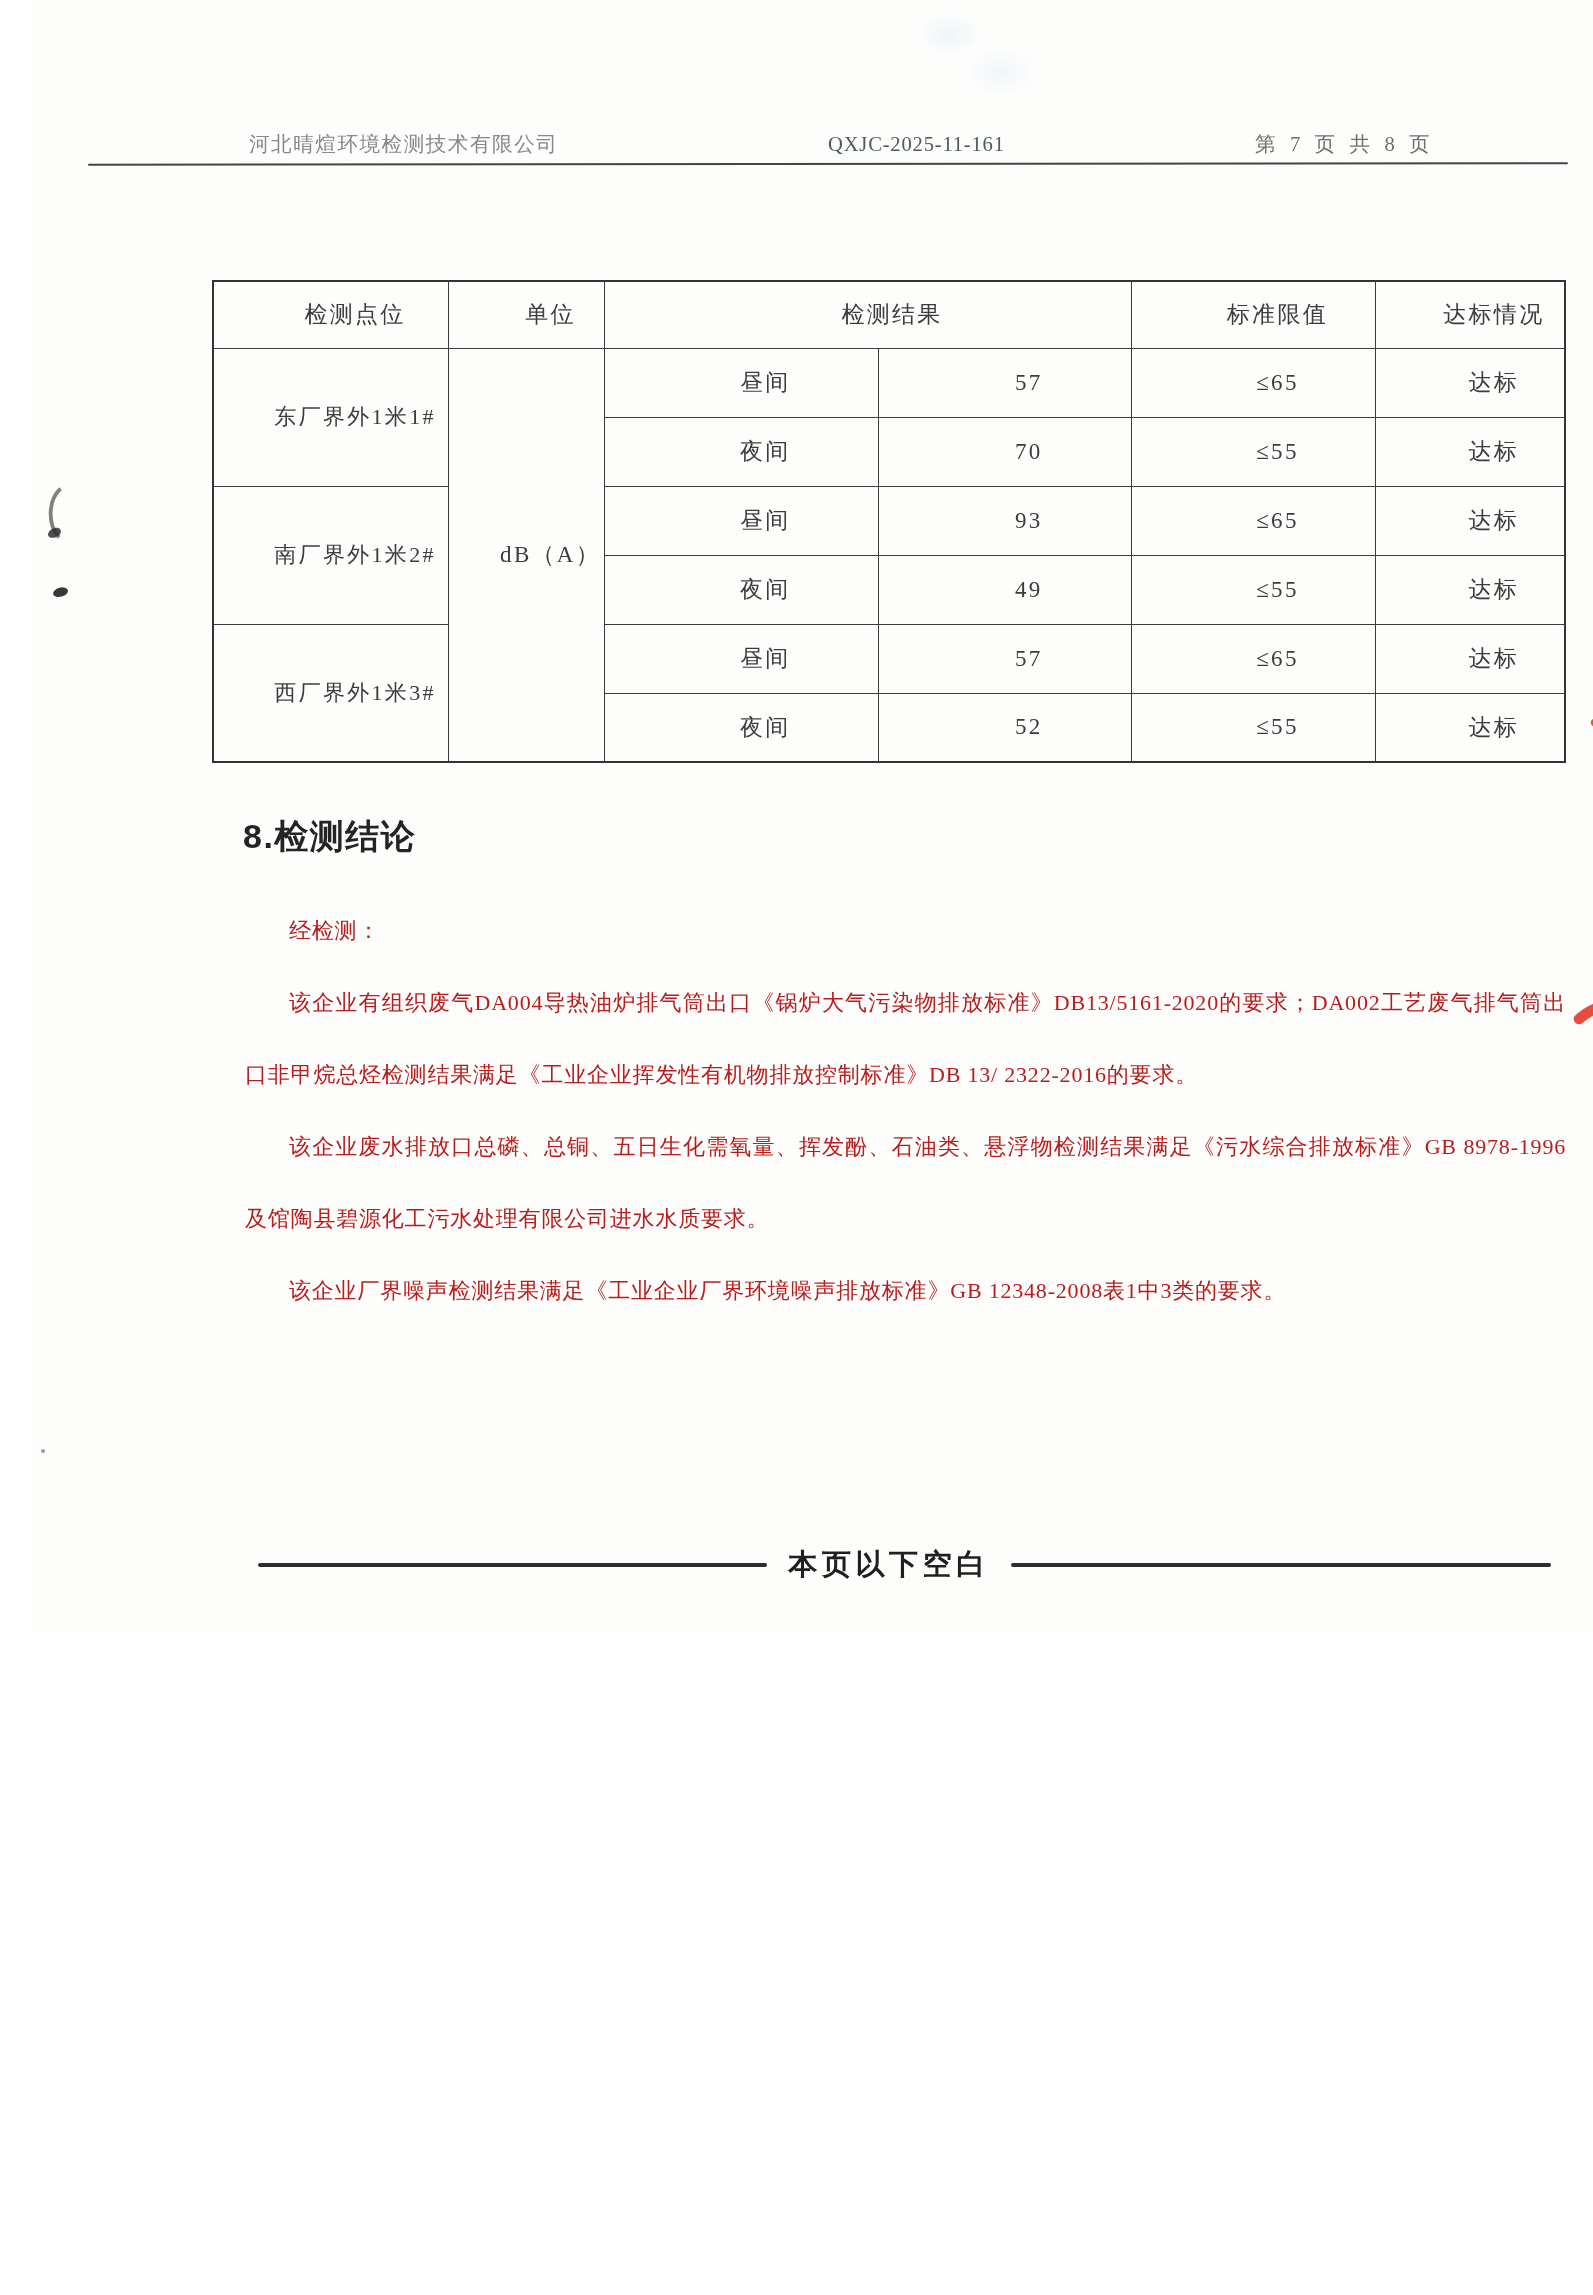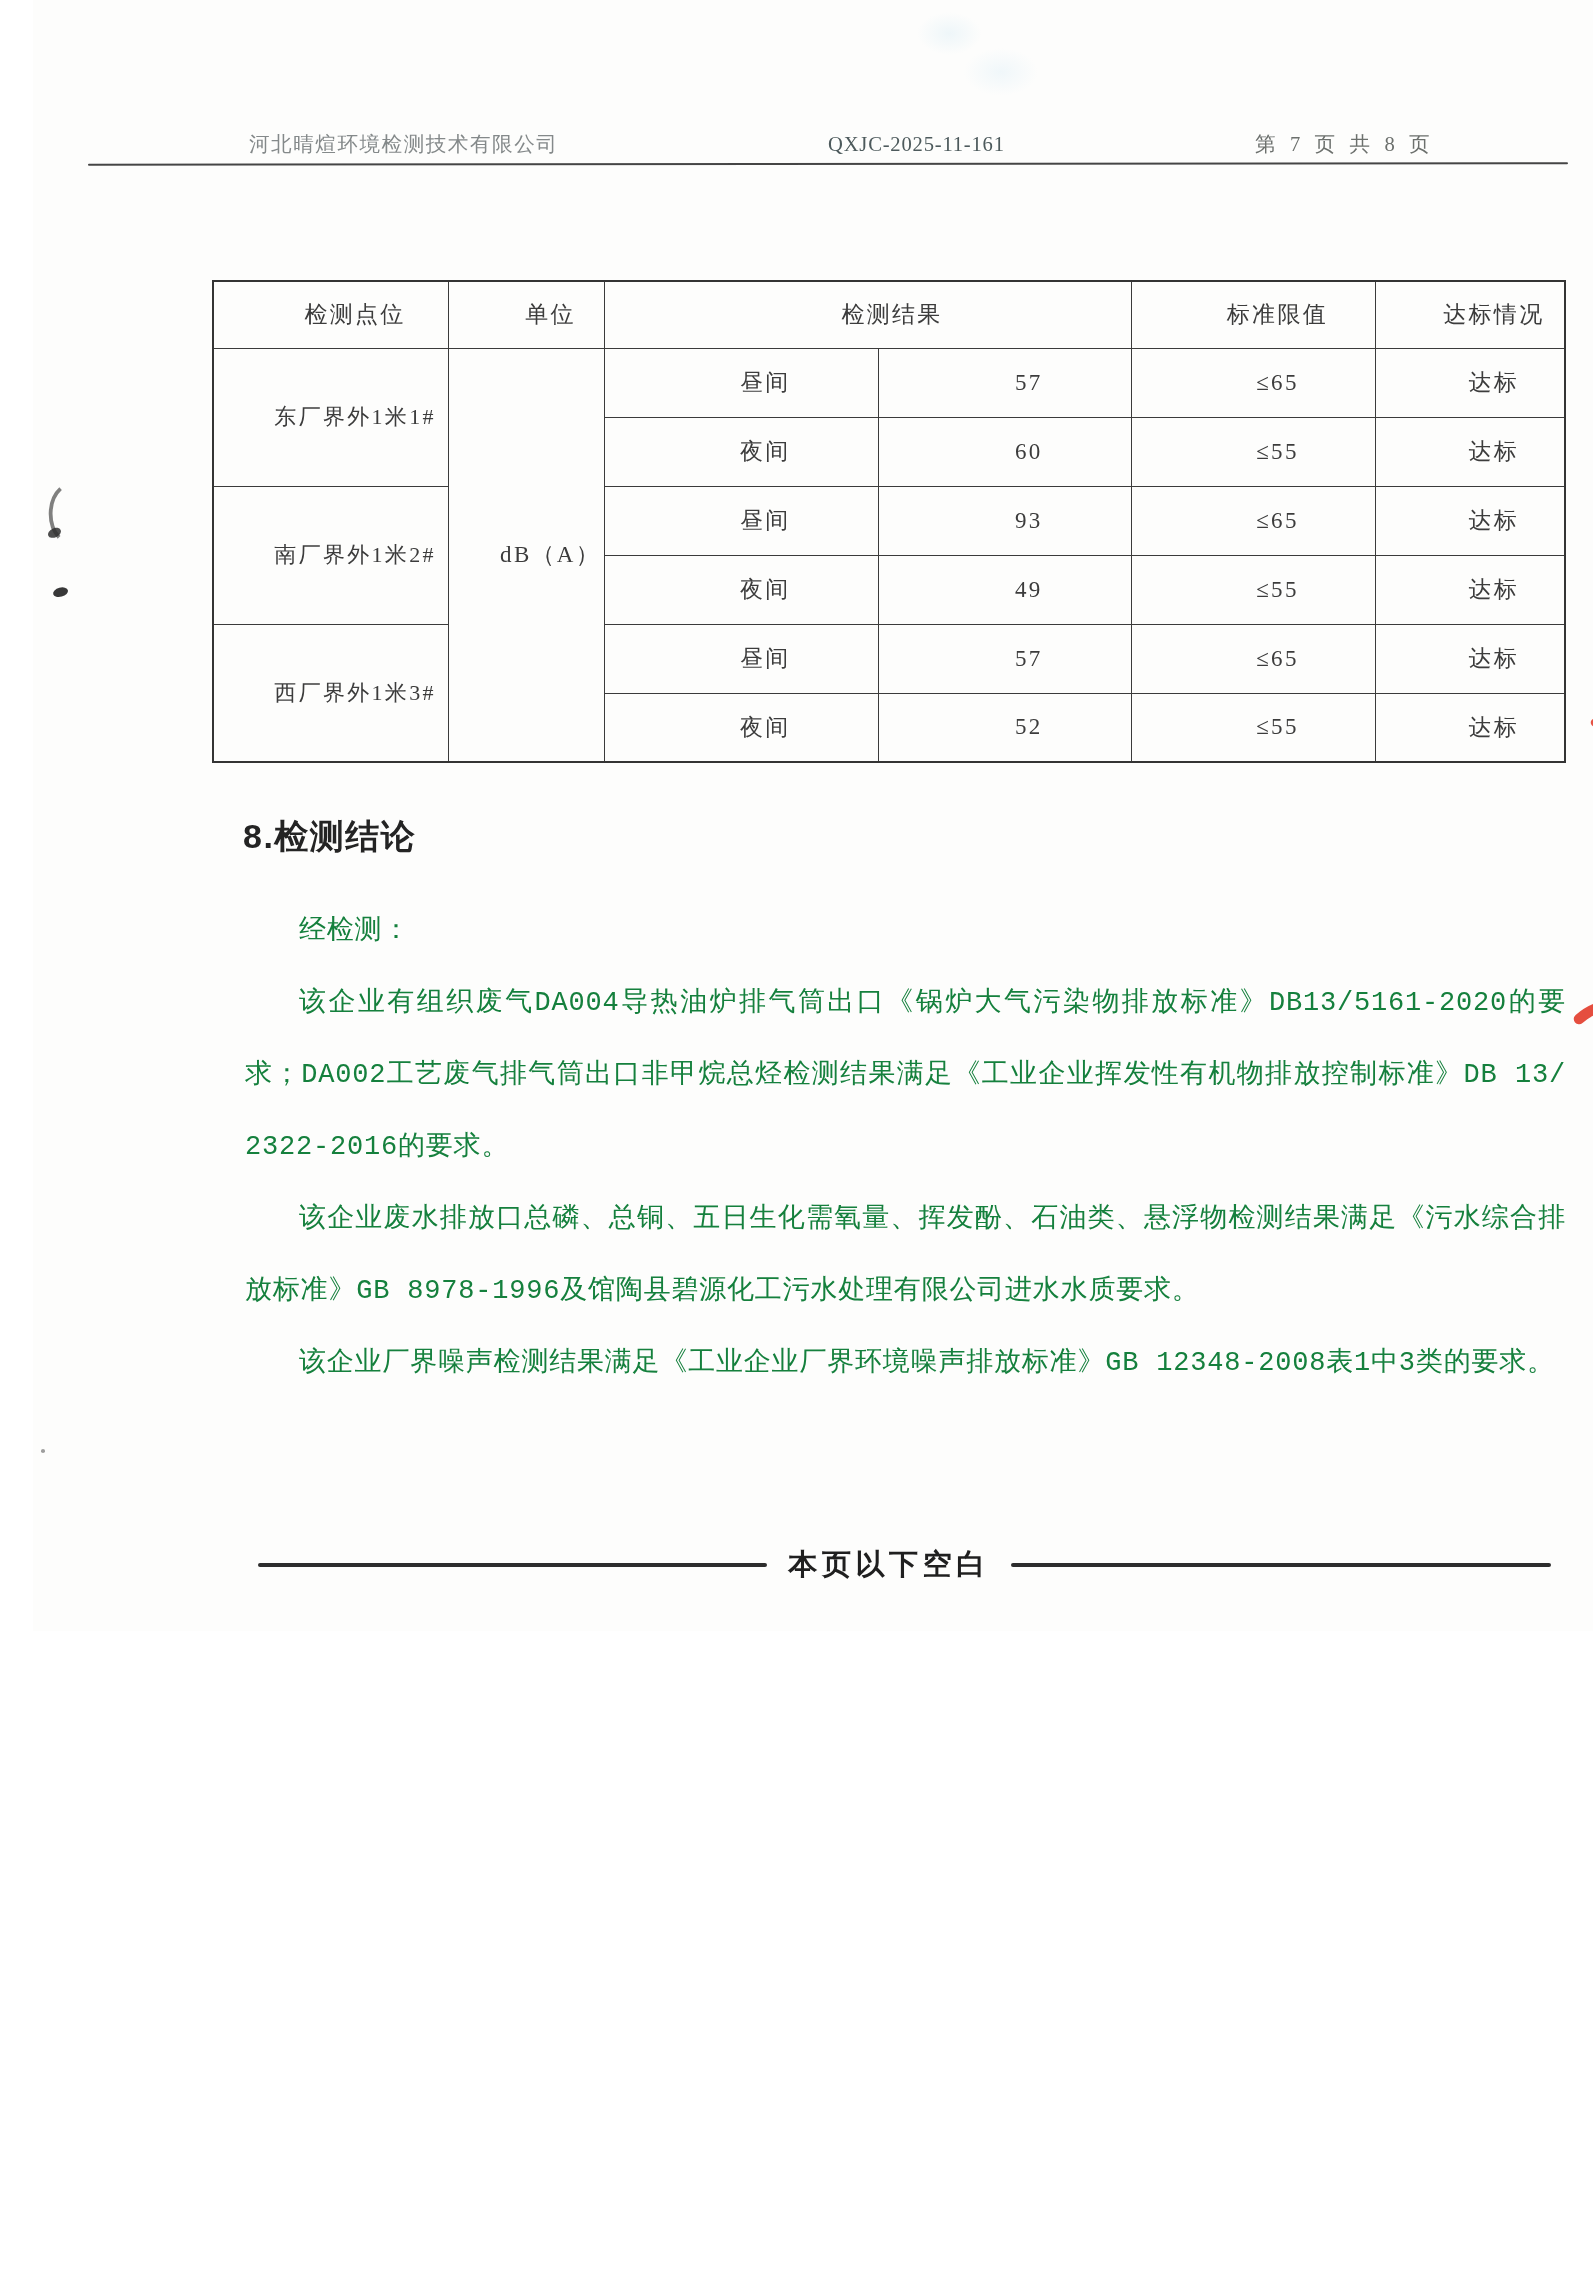--- a/index.html
+++ b/index.html
@@ -57,22 +57,22 @@
   }
   .section-heading {
     position:absolute; left:210px; top:814px;
     font-family:"Liberation Sans","DejaVu Sans",sans-serif;
     font-weight:bold; font-size:34px; color:#242424; letter-spacing:1.5px;
   }
   .conclusion {
     position:absolute; left:212px; width:1321px; top:895px;
   }
   .conclusion p {
-    font-size:27px; line-height:72px; color:#15803d;
-    text-align:justify; text-indent:2em; letter-spacing:0.8px;font-family:Liberation Mono, monospace;
+    font-size:22px; line-height:72px; color:#b91c1c;
+    text-align:justify; text-indent:2em; letter-spacing:0.8px;
   }
 
   
   .end-marker {
     position:absolute; left:225px; right:76px; top:1545px;
     display:flex; align-items:center;
   }
   .end-line-l { flex:0 0 509px; height:3.8px; background:#2d2d2d; border-radius:2.3px; }
   .end-line-r { flex:1; height:3.8px; background:#2d2d2d; border-radius:2.3px; }
   .end-text {
@@ -127,21 +127,21 @@
     <tr class="data">
       <td class="loc" rowspan="2">东厂界外1米1#</td>
       <td rowspan="6">dB（A）</td>
       <td>昼间</td>
       <td>57</td>
       <td>≤65</td>
       <td>达标</td>
     </tr>
     <tr class="data">
       <td>夜间</td>
-      <td>60</td>
+      <td>70</td>
       <td>≤55</td>
       <td>达标</td>
     </tr>
 
     <tr class="data">
       <td class="loc" rowspan="2">南厂界外1米2#</td>
       <td>昼间</td>
       <td>93</td>
       <td>≤65</td>
       <td>达标</td>

